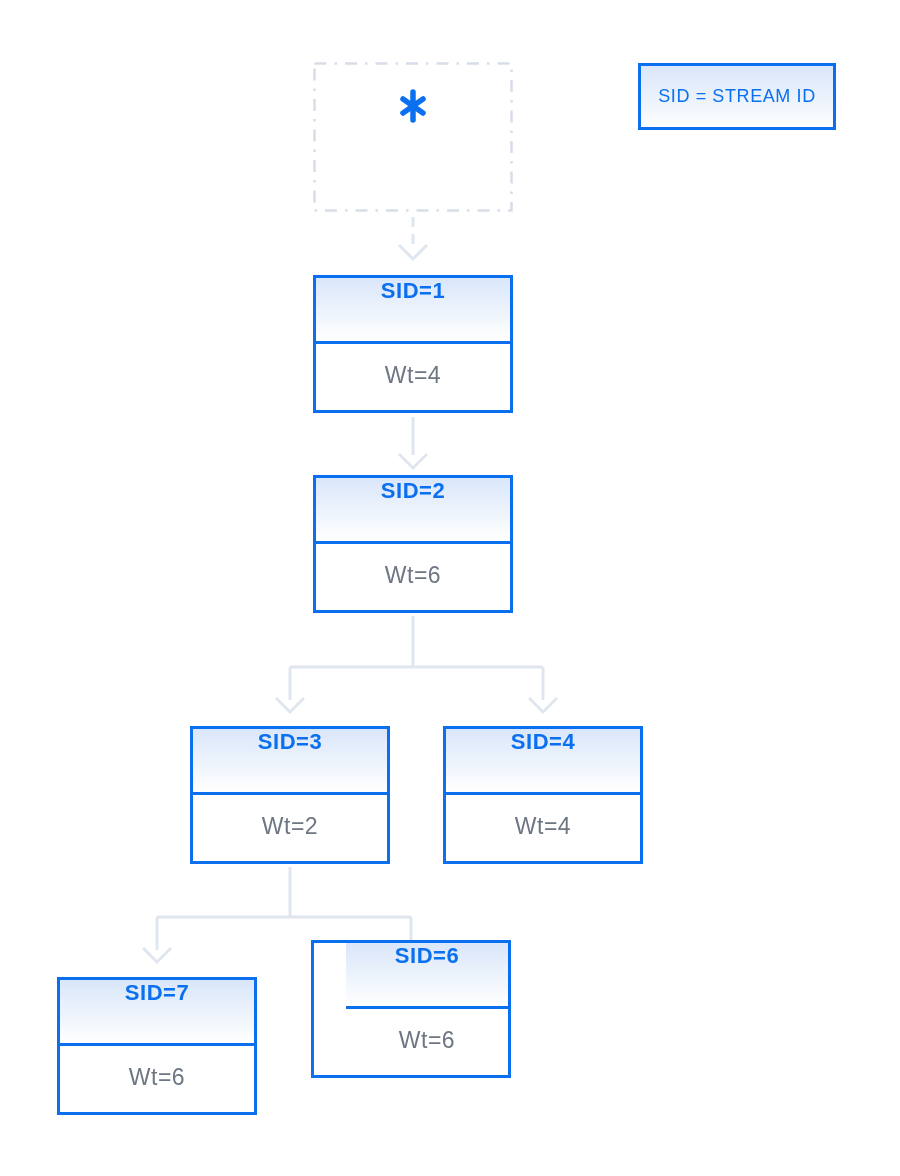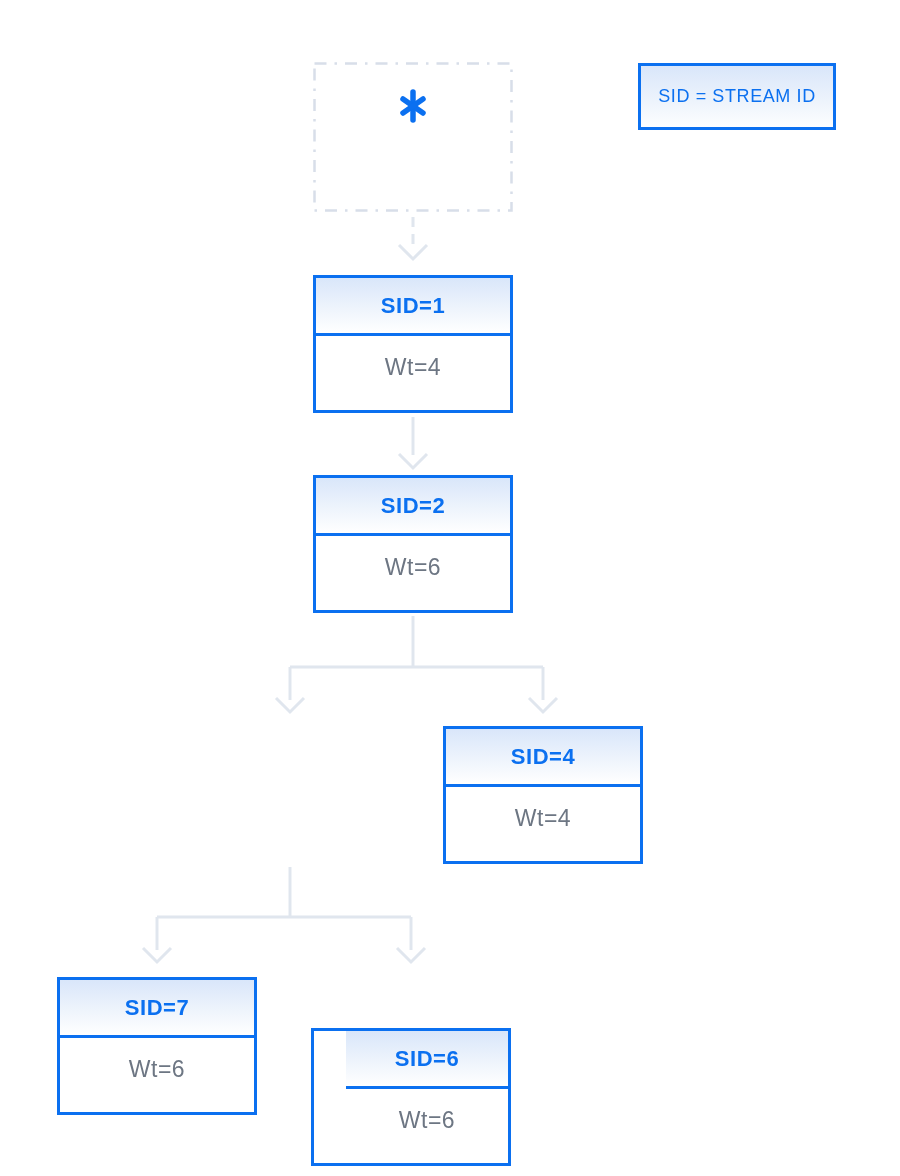--- a/index.html
+++ b/index.html
@@ -26,26 +26,26 @@
   
   .node {
     position: absolute;
     width: 200px;
     height: 138px;
     box-sizing: border-box;
     border: 3px solid #0b70f0;
     background: #ffffff;
   }
   .node-header {
-    height: 58px;
+    height: 66px;
     box-sizing: border-box;
     border-bottom: 3px solid #0b70f0;
     background: linear-gradient(180deg, #d9e6fa 0%, #eef4fc 55%, #ffffff 100%);
     display: flex;
-    align-items: center;
+    align-items: flex-start;
     justify-content: center;
   }
   .node-header .sid {
     color: #0b70f0;
     font-size: 22px;
     font-weight: bold;
     letter-spacing: 0.5px;
   }
   .node-body {
     height: 63px;
@@ -170,40 +170,48 @@
 
   <div class="node" style="left:313px; top:475px;">
     <div class="node-header">
       <span class="sid">SID=2</span>
     </div>
     <div class="node-body">
       <span class="wt">Wt=6</span>
     </div>
   </div>
 
+  <div class="node" style="left:190px; top:726px;">
+    <div class="node-header">
+      <span class="sid">SID=3</span>
+    </div>
+    <div class="node-body">
+      <span class="wt">Wt=2</span>
+    </div>
+  </div>
 
   <div class="node" style="left:443px; top:726px;">
     <div class="node-header">
       <span class="sid">SID=4</span>
     </div>
     <div class="node-body">
       <span class="wt">Wt=4</span>
     </div>
   </div>
 
   <div class="node" style="left:57px; top:977px;">
     <div class="node-header">
       <span class="sid">SID=7</span>
     </div>
     <div class="node-body">
       <span class="wt">Wt=6</span>
     </div>
   </div>
 
-  <div class="node" style="left:311px; top:1028px;padding-left:32px;">
+  <div class="node" style="left:311px; top:940px;padding-left:32px;">
     <div class="node-header">
       <span class="sid">SID=6</span>
     </div>
     <div class="node-body">
       <span class="wt">Wt=6</span>
     </div>
   </div>
 
 </div>
 

